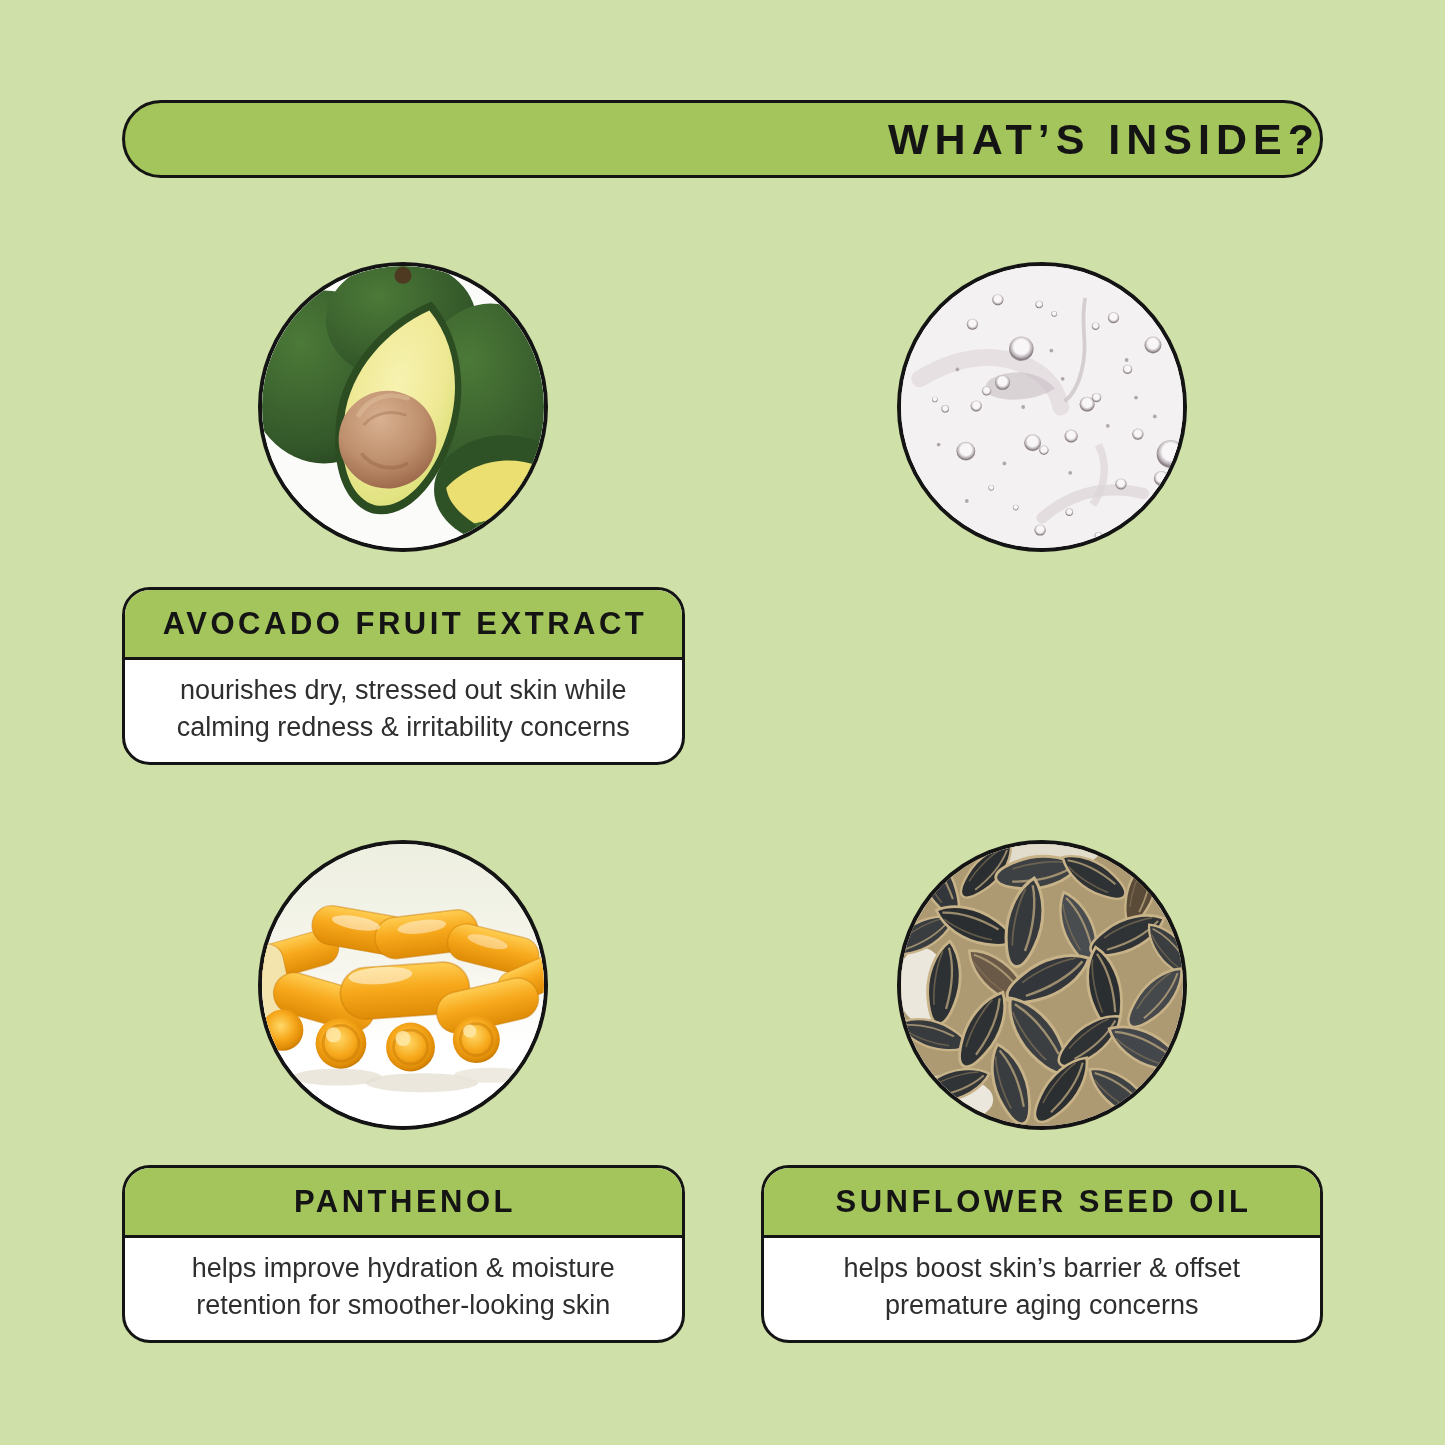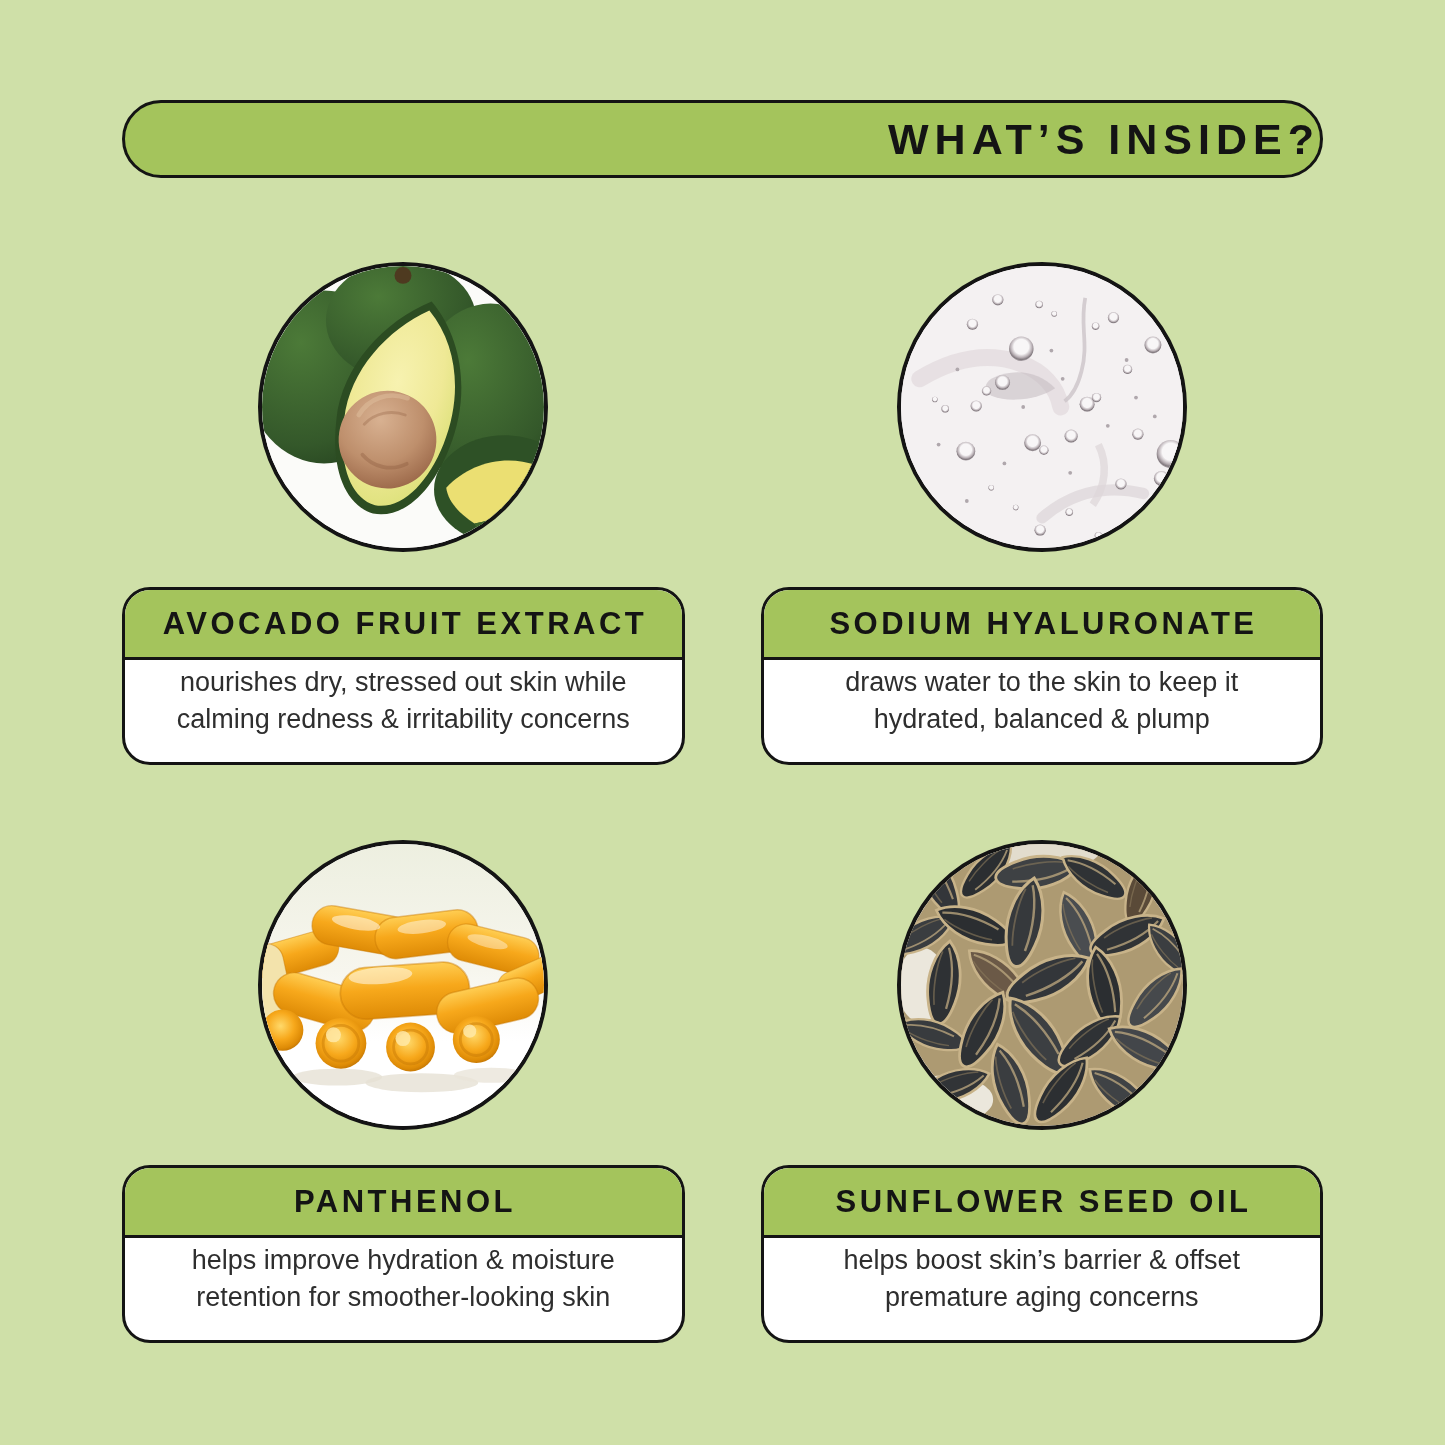--- a/index.html
+++ b/index.html
@@ -62,21 +62,21 @@
     background:var(--green);
     border-bottom:3px solid var(--ink);
     display:flex;align-items:center;justify-content:center;
   }
   .card-header .ing-name{
     font-size:31px;font-weight:700;color:var(--ink);
     letter-spacing:3.5px;text-indent:3.5px;white-space:nowrap;
   }
   .card-body{
     flex:1;
-    display:flex;justify-content:center;
+    display:flex;align-items:center;justify-content:center;
     padding:4px 22px 8px 22px;
   }
   .card-body .ing-desc{
     font-size:27px;line-height:1.38;color:#2E2E2E;
     text-align:center;font-weight:400;
   }
 </style>
 </head>
 <body>
 
@@ -194,28 +194,20 @@
               <circle cx="250" cy="140" r="2"></circle>
               <circle cx="70" cy="250" r="2"></circle>
             <circle cx="180" cy="220" r="2"></circle>
               <circle cx="110" cy="210" r="2"></circle>
               <circle cx="240" cy="100" r="2"></circle>
             <circle cx="160" cy="90" r="2"></circle>
               <circle cx="40" cy="190" r="2"></circle>
               <circle cx="270" cy="160" r="2"></circle>
           </g>
         </svg>
-      </div>
-      <div class="card">
-        <div class="card-header">
-          <span class="ing-name">SODIUM HYALURONATE</span>
-        </div>
-        <div class="card-body">
-          <p class="ing-desc">draws water to the skin to keep it hydrated, balanced &amp; plump</p>
-        </div>
       </div>
     </div>
 
     <div class="cell row2">
       <div class="photo-circle">
         <svg viewBox="0 0 300 300">
           <defs>
             <linearGradient id="capBg" x1="0" y1="0" x2="0" y2="1">
               <stop offset="0" stop-color="#EDEFE0"></stop>
                 <stop offset="0.45" stop-color="#F7F6EE"></stop>

